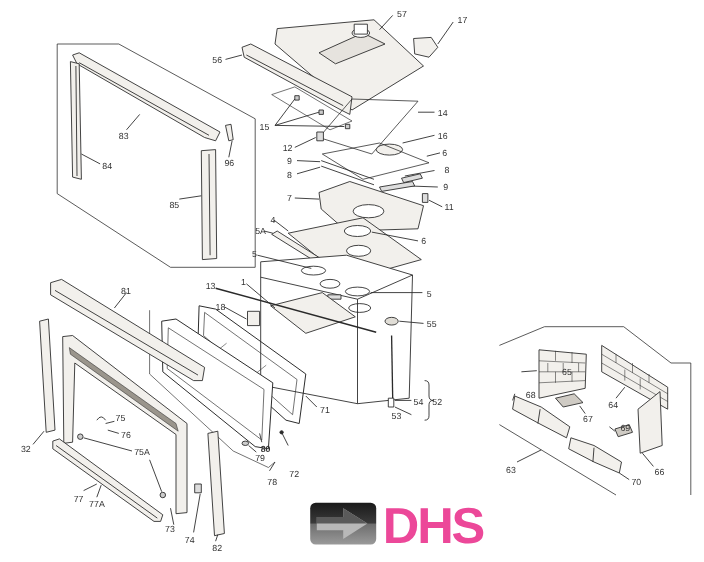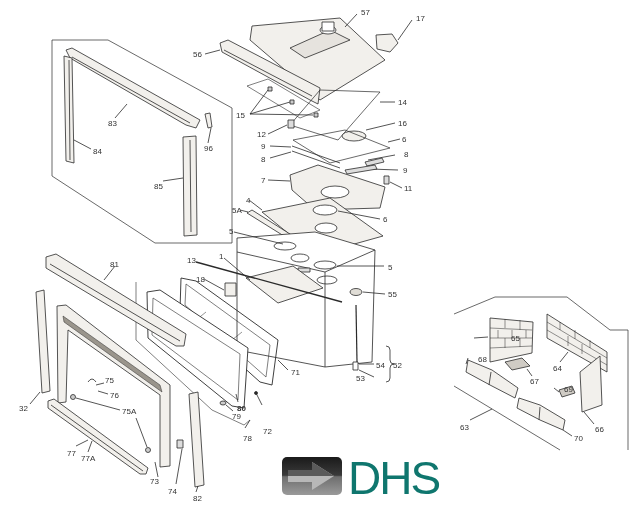--- a/index.html
+++ b/index.html
@@ -3,21 +3,21 @@
 <meta charset="utf-8">
 <style>
   html, body { margin: 0; padding: 0; background: #ffffff; }
   body { width: 640px; height: 511px; overflow: hidden; position: relative; font-family: "Liberation Sans", sans-serif; }
   #stage { position: absolute; left: 0; top: 0; width: 640px; height: 511px; }
   svg.diagram { position: absolute; left: 0; top: 0; }
   .part-label { position: absolute; font-size: 8px; color: #333; line-height: 1; white-space: nowrap; font-family: "Liberation Sans", sans-serif; }
   .logo { position: absolute; left: 282px; top: 455px; width: 190px; height: 42px; }
   .logo-mark { position: absolute; left: 0; top: 2px; width: 60px; height: 38px; border-radius: 5px;
     background: linear-gradient(to bottom, #1a1a1a 0%, #3a3a3a 48%, #6e6e6e 52%, #9a9a9a 100%); overflow: hidden; }
-  .logo-text { position: absolute; left: 66px; top: -4px; font-size: 46px; font-weight: normal; color: #0f766e; letter-spacing: -2px; font-family: "Liberation Sans", sans-serif; }
+  .logo-text { position: absolute; left: 66px; top: -4px; font-size: 46px; font-weight: bold; color: #ec4899; letter-spacing: -2px; font-family: "Liberation Sans", sans-serif; }
 </style>
 </head>
 <body>
 
 <div id="stage">
 
   <svg class="diagram" width="640" height="511" viewBox="0 0 640 511" fill="none" stroke="#2a2a2a" stroke-width="0.8" stroke-linejoin="round">
 
     <g>
       <polygon points="52,40 108,40 232,108 232,243 155,243 52,176" stroke-width="0.7"></polygon>

